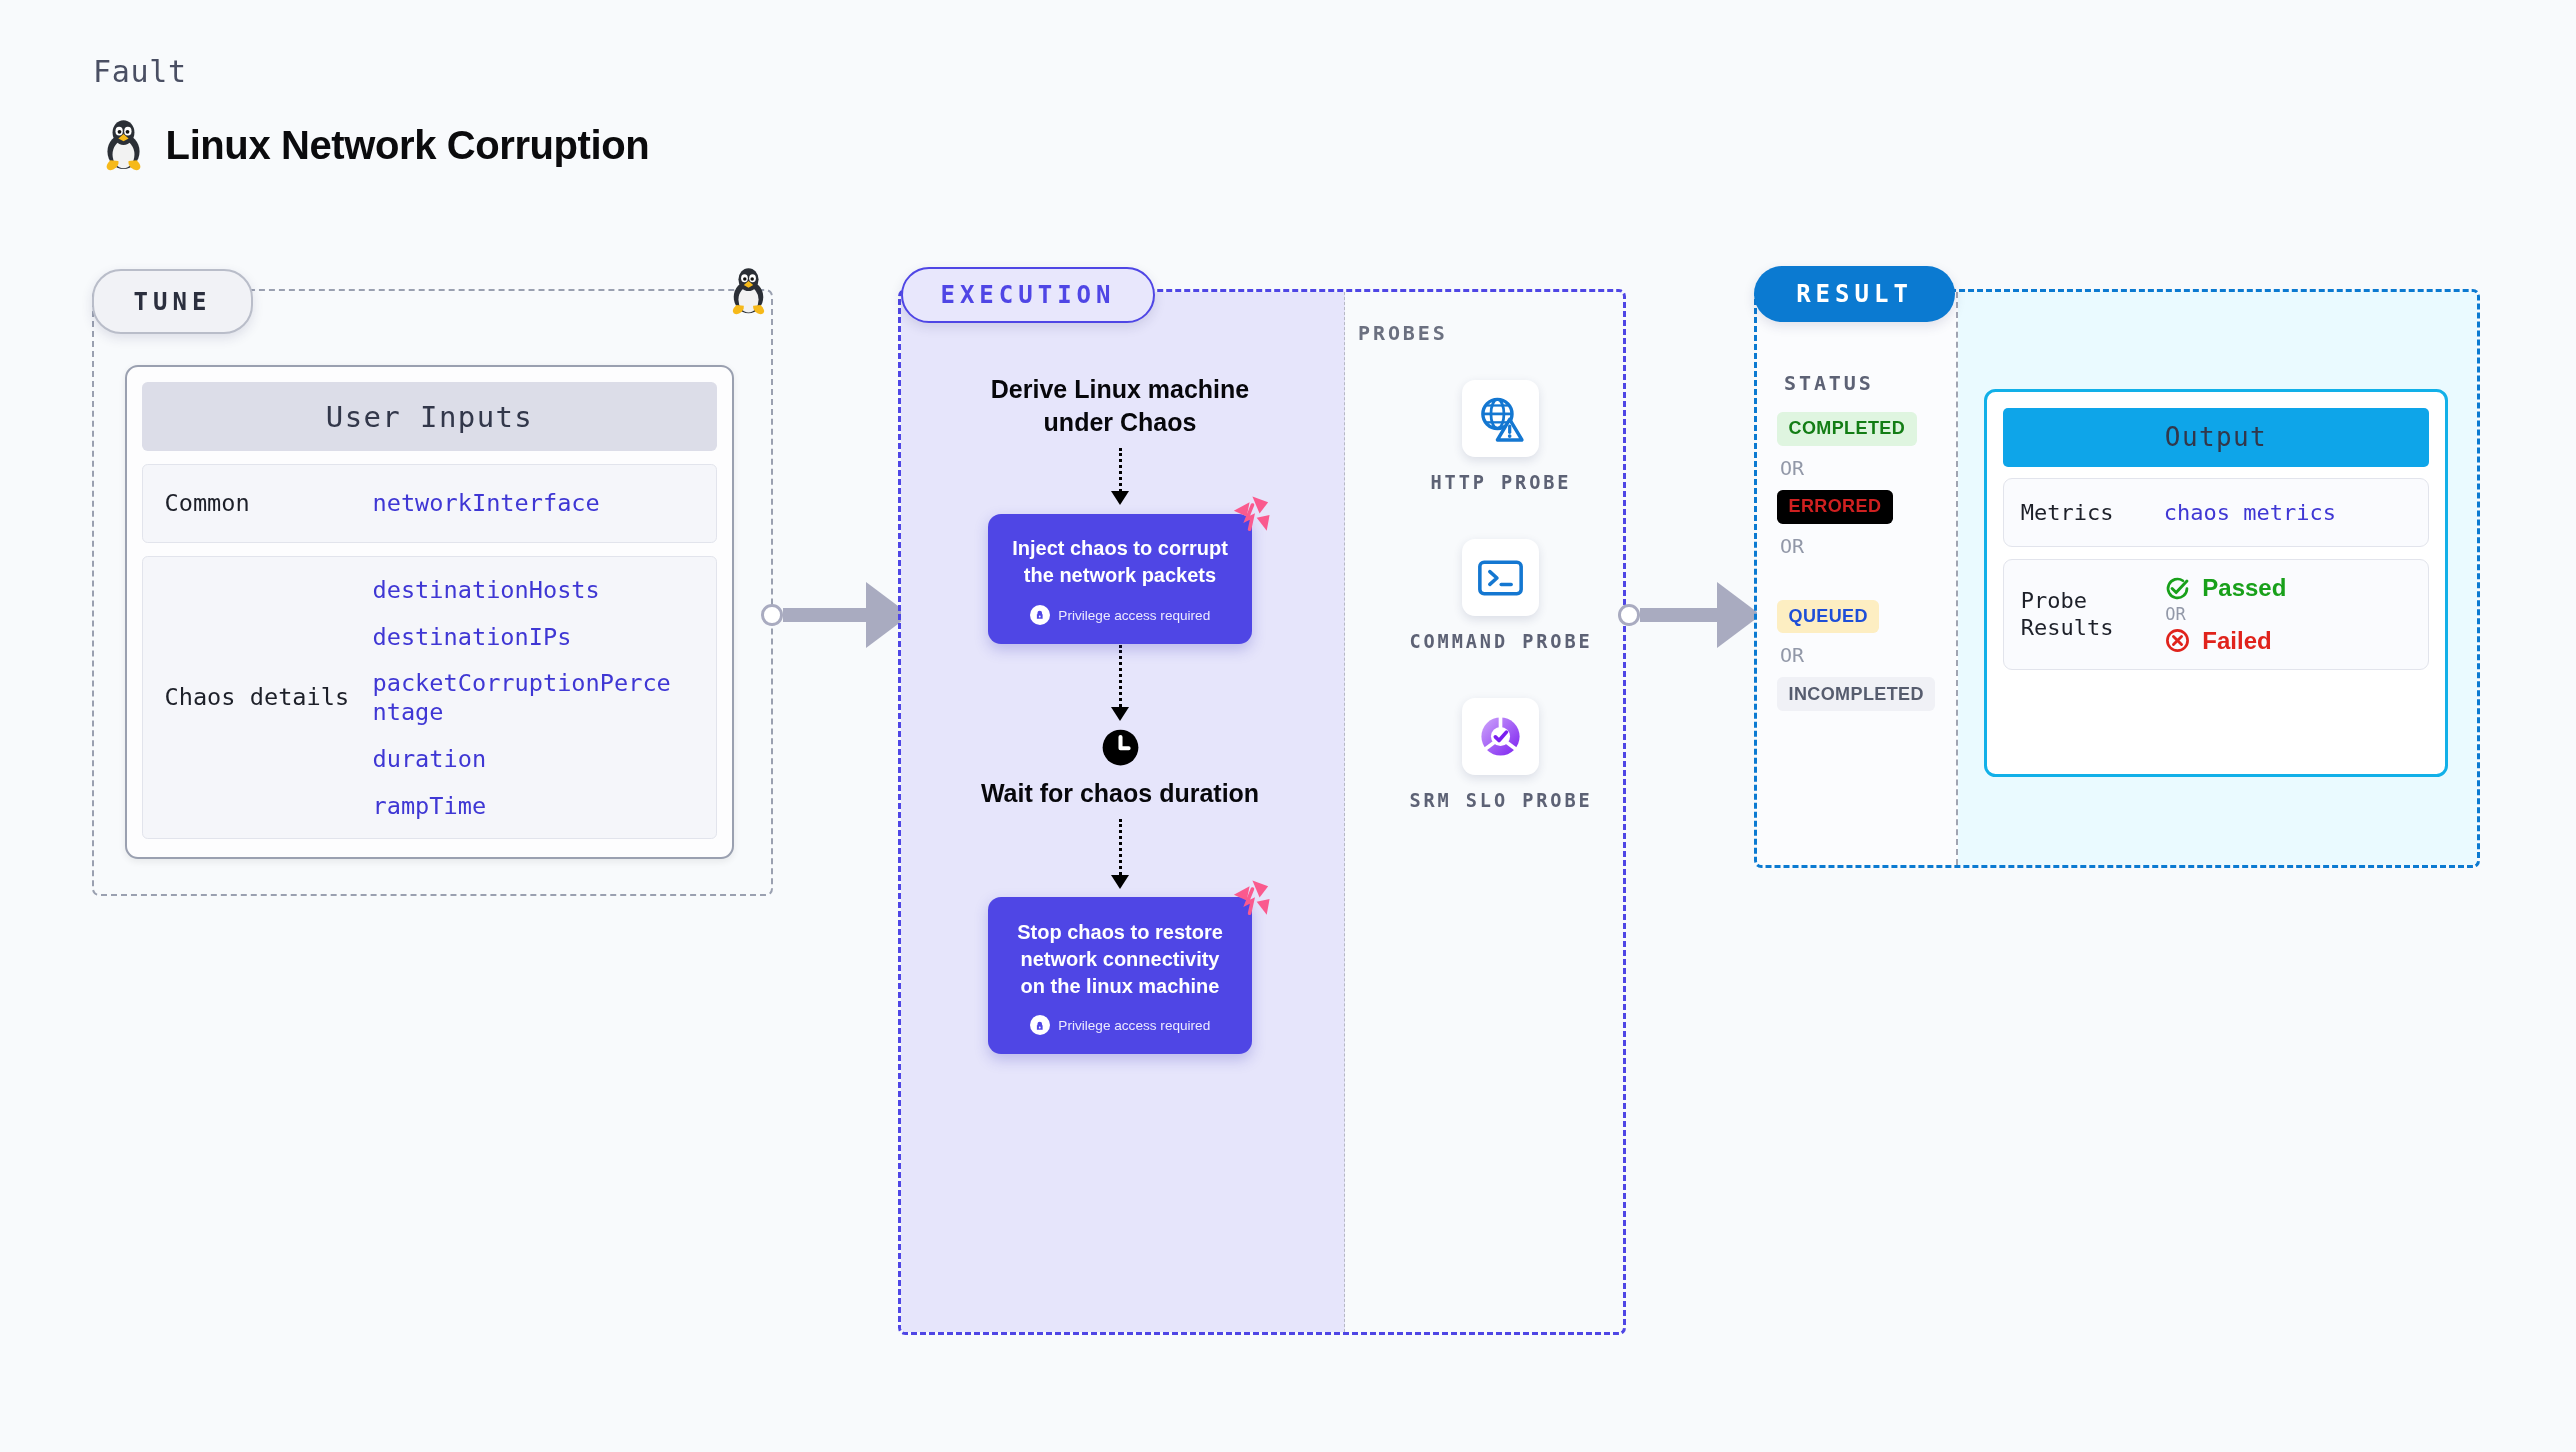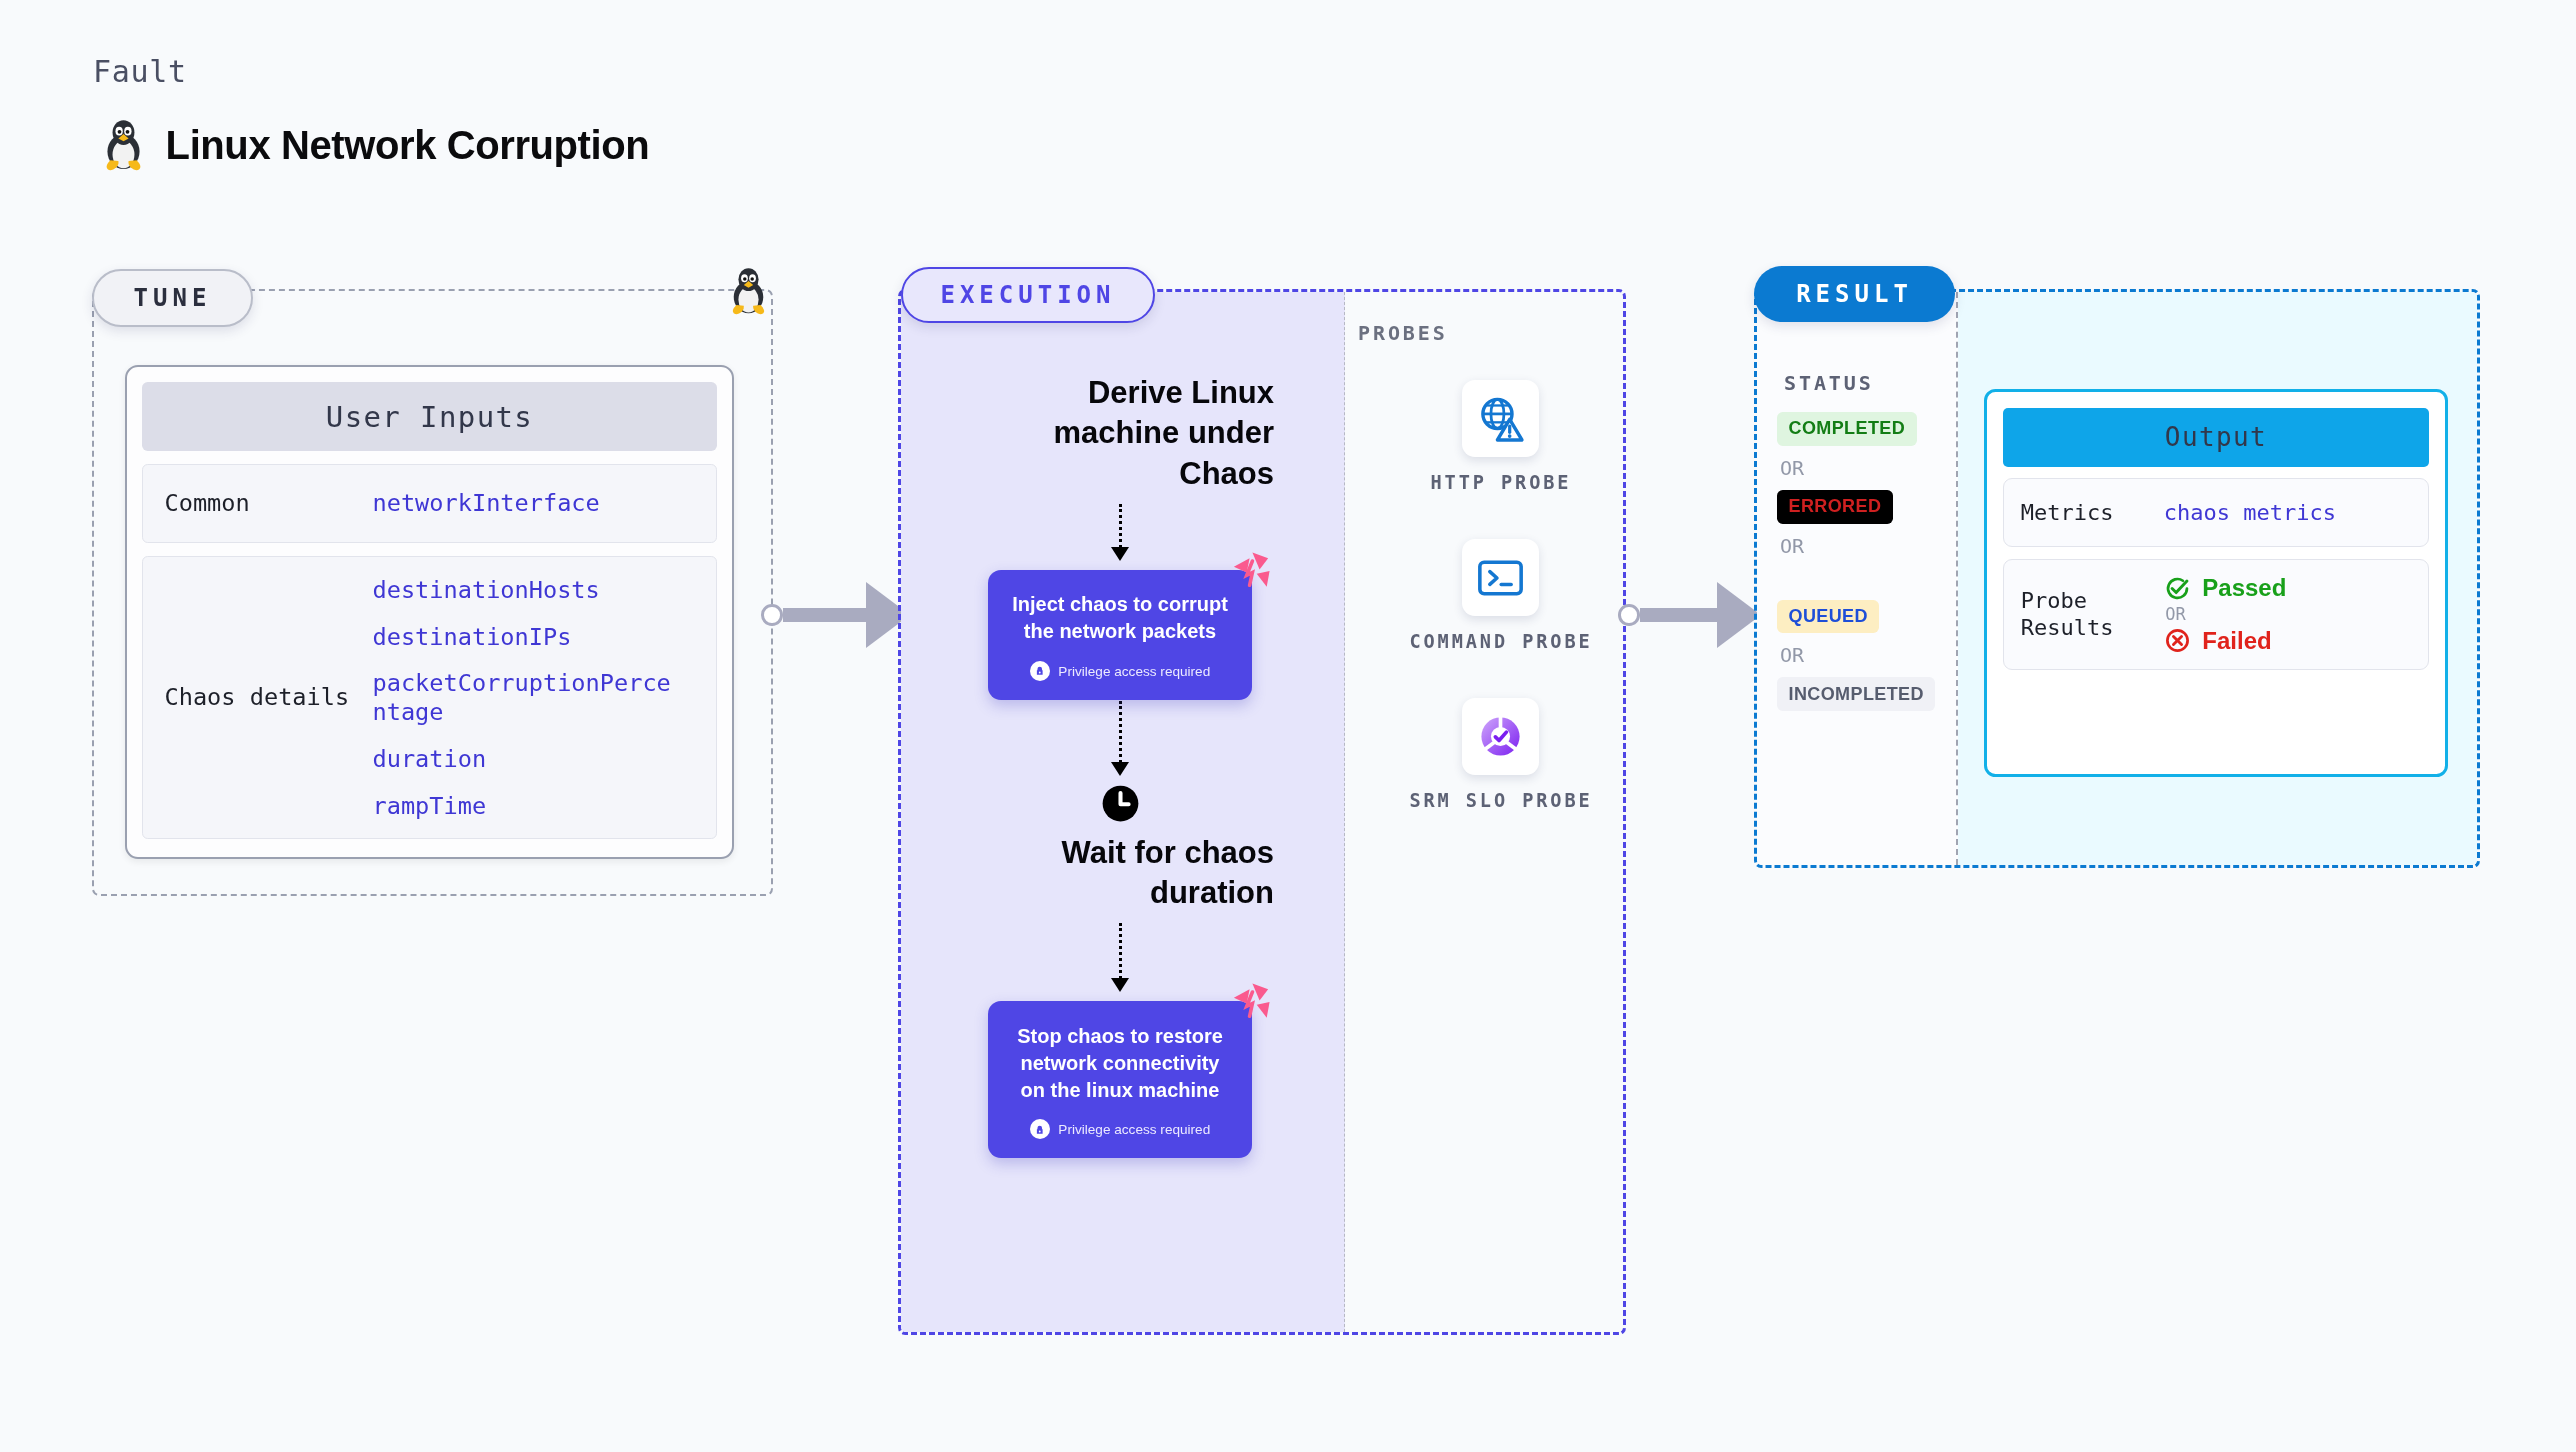--- a/index.html
+++ b/index.html
@@ -35,21 +35,21 @@
     display: flex; align-items: center; justify-content: center;
     border-radius: 29px;
     font-family: "DejaVu Sans Mono", monospace;
     font-weight: bold; letter-spacing: 5px;
     box-shadow: 0 4.3px 11.5px rgba(40,40,90,.13);
   }
 
   
   #tune-sec { left: 92px; top: 289px; width: 681px; height: 607px;
     border: 2.9px dashed #9aa0b0; border-radius: 7.2px; }
-  #tune-pill { left: 92px; top: 269px; width: 161px; height: 58px;
+  #tune-pill { left: 92px; top: 269px; width: 161px; height: 65px;
     background: #f1f2f6; border: 2.1px solid #b9bdc9; color: #2b2f3e; font-size: 24px; }
 
   .inputs-card {
     position: absolute; left: 125px; top: 365px; width: 609px; height: 494px;
     background: #fdfdfe; border: 2.1px solid #9aa0b0; border-radius: 13px;
     box-shadow: 0 2.9px 7.2px rgba(0,0,0,.07);
     padding: 15px;
   }
   .inputs-head {
     height: 69px; background: #dcdde8; border-radius: 5.7px;
@@ -78,21 +78,21 @@
   #exec-fill { position: absolute; left: 0; top: 0; width: 444px; height: 100%;
     background: #e6e5fb; border-right: 1.4px dashed #b6b8c4; border-radius: 5.7px 0 0 5.7px; }
   #exec-pill { left: 901px; top: 267px; width: 254px; height: 56px;
     background: #e8e7fc; border: 2.9px solid #4f46e5; color: #4f46e5; font-size: 24px; }
 
   .exec-flow {
     position: absolute; left: 898px; top: 373px; width: 444px;
     display: flex; flex-direction: column; align-items: center;
   }
   .flow-title {
-    font-size: 31px; font-weight: bold; color: #07070b; text-align: right;
+    font-size: 25px; font-weight: bold; color: #07070b; text-align: center;
     line-height: 1.3; width: 308px;
   }
   .dotted-arrow { width: 2.9px; display: flex; flex-direction: column; align-items: center; }
   .dotted-arrow .line {
     width: 0; border-left: 3.6px dotted #000; }
   .dotted-arrow .head {
     width: 0; height: 0; border-left: 9.3px solid transparent;
     border-right: 9.3px solid transparent; border-top: 14.3px solid #000;
     margin-top: -0.7px;
   }

